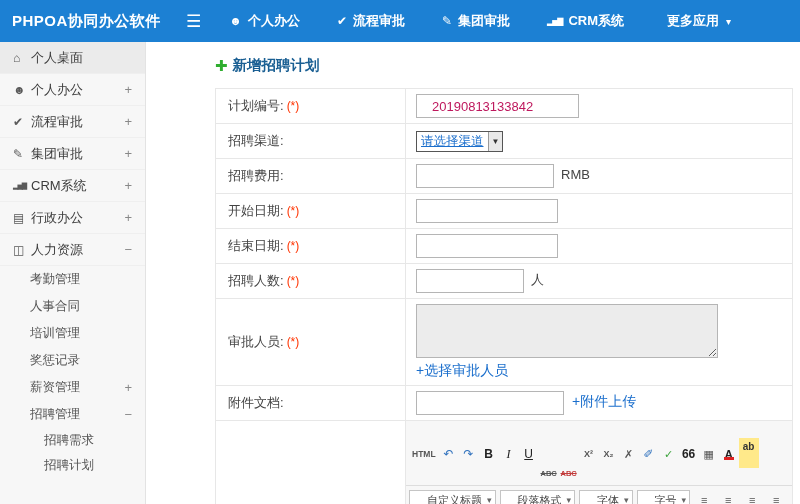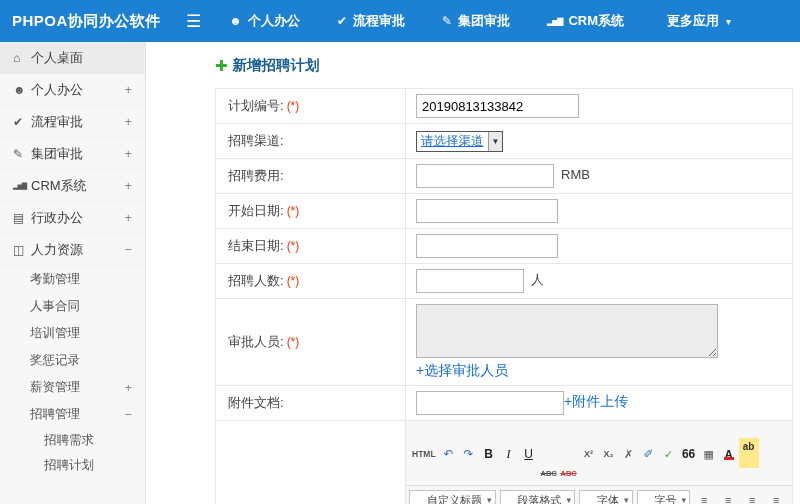--- a/index.html
+++ b/index.html
@@ -36,25 +36,25 @@
   .main{position:absolute;top:42px;left:146px;right:0;bottom:0;background:#fff;
         padding:14px 6px 0 69px;overflow:hidden;}
   .page-title{display:flex;align-items:center;gap:5px;font-size:14.5px;font-weight:bold;color:var(--c-title);}
   .plus-icon{color:var(--c-plus);font-size:15px;font-weight:bold;}
 
   table.form{border-collapse:collapse;margin-top:13px;width:578px;table-layout:fixed;}
   table.form td{border:1px solid #e7e7e7;font-size:13px;color:#444;vertical-align:middle;}
   td.lbl{width:190px;padding:8px 4px 8px 12px;color:#555;}
   td.val{padding:5px 10px;}
   .req{color:var(--c-required);margin-left:3px;font-size:12px;}
-  .inp{height:24px;border:1px solid var(--c-input_border);padding:0 5px;font-size:13px;color:#000000;
+  .inp{height:24px;border:1px solid var(--c-input_border);padding:0 15px;font-size:13px;color:#be185d;
        font-family:inherit;background:#fff;vertical-align:middle;}
   .w160{width:163px}.w222{width:222px}.w138{width:138px}.w142{width:142px}.w108{width:108px}.w148{width:148px}
   .suffix{margin-left:7px;color:#444;}
-  .ml8{}
+  .ml8{margin-left:8px;}
   .select{display:inline-flex;align-items:stretch;border:1px solid #555;background:#fff;cursor:pointer;}
   .select-text{color:var(--c-link);text-decoration:underline;font-size:12.5px;padding:1px 4px;}
   .select-arrow{font-size:8px;display:flex;align-items:center;padding:0 3px;border-left:1px solid #999;
                 background:#e9e9e9;color:#333;}
   textarea.approver{width:302px;height:54px;background:#ececec;border:1px solid var(--c-input_border);
                     display:block;font-family:inherit;}
   .link{color:var(--c-link);font-size:14px;text-decoration:none;cursor:pointer;}
   .approver-link-wrap{margin-top:4px;}
 
   

